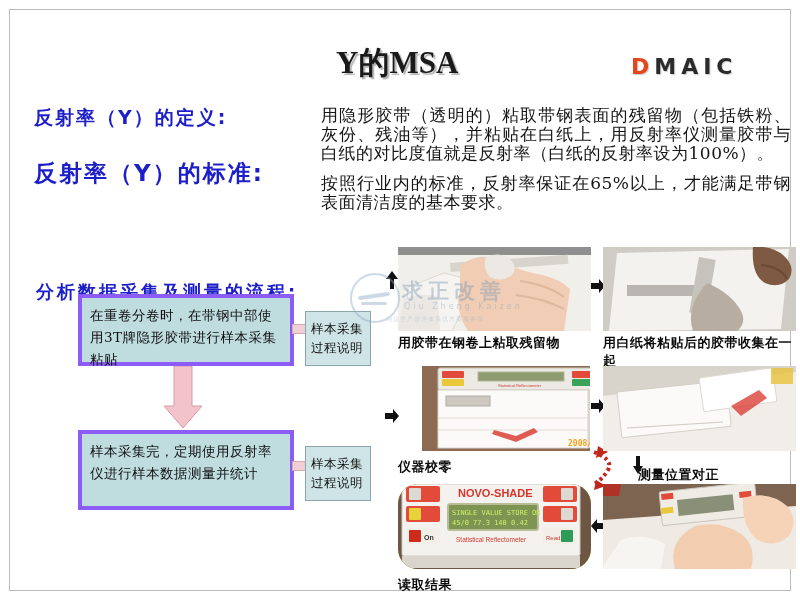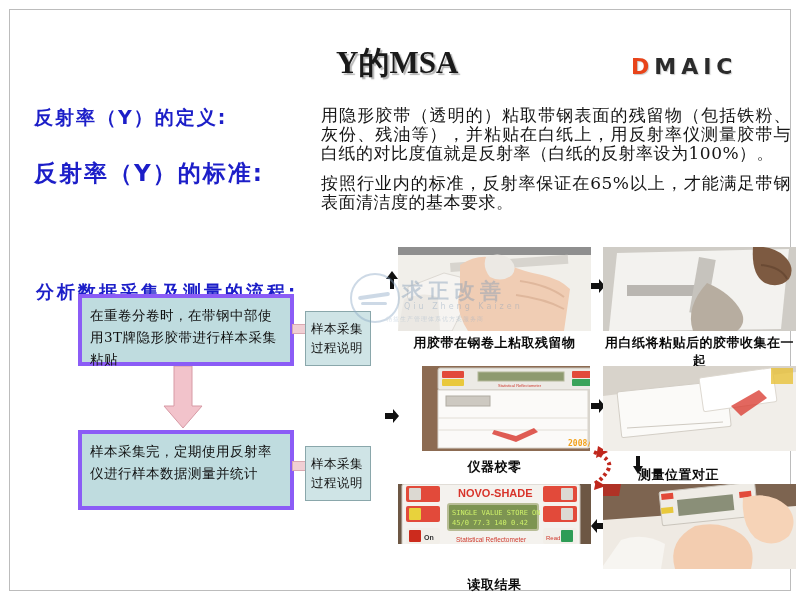--- a/index.html
+++ b/index.html
@@ -90,38 +90,38 @@
     position:absolute;left:155px;top:360px;width:44px;height:64px;
   }
   
   .blkarrow{position:absolute;}
   
   .photo{
     position:absolute;overflow:hidden;
     background:#cfcfcf;
   }
   .cap{
-    position:absolute;text-align:center;
+    position:absolute;
     font-size:13px;font-weight:bold;color:#0b0b0b;
     font-family:"DejaVu Sans","Liberation Sans",sans-serif;
     letter-spacing:.5px;
   }
   
   #ph1{left:392px;top:241px;width:193px;height:84px;
        background:linear-gradient(180deg,#8d8d8d 0%,#8d8d8d 9%,#f0eee9 9%,#efeae3 100%);}
   
   #ph2{left:597px;top:241px;width:193px;height:84px;
        background:linear-gradient(170deg,#b9b7b3 0%,#e8e6e2 22%,#f4f3f0 60%,#dedbd6 100%);}
   
   #ph3{left:392px;top:360px;width:168px;height:85px;background:#8b6a52;margin-left:24px;}
   
   #ph4{left:597px;top:360px;width:193px;height:85px;
        background:linear-gradient(160deg,#cfc9c1 0%,#efece7 40%,#d8d3cb 100%);}
   
-  #ph5{left:392px;top:478px;width:193px;height:60px;background:#fde047;}
+  #ph5{left:392px;top:478px;width:193px;height:85px;background:#fde047;border-radius:20px;}
   
   #ph6{left:597px;top:478px;width:193px;height:85px;
        background:linear-gradient(170deg,#6b5442 0%,#8a6c55 35%,#cbb49e 65%,#e8d9c9 100%);}
   
   #watermark{
     position:absolute;left:340px;top:265px;width:220px;height:72px;
     opacity:.42;pointer-events:none;
   }
   #watermark .wm-text{
     position:absolute;left:56px;top:6px;font-size:21px;font-weight:bold;

